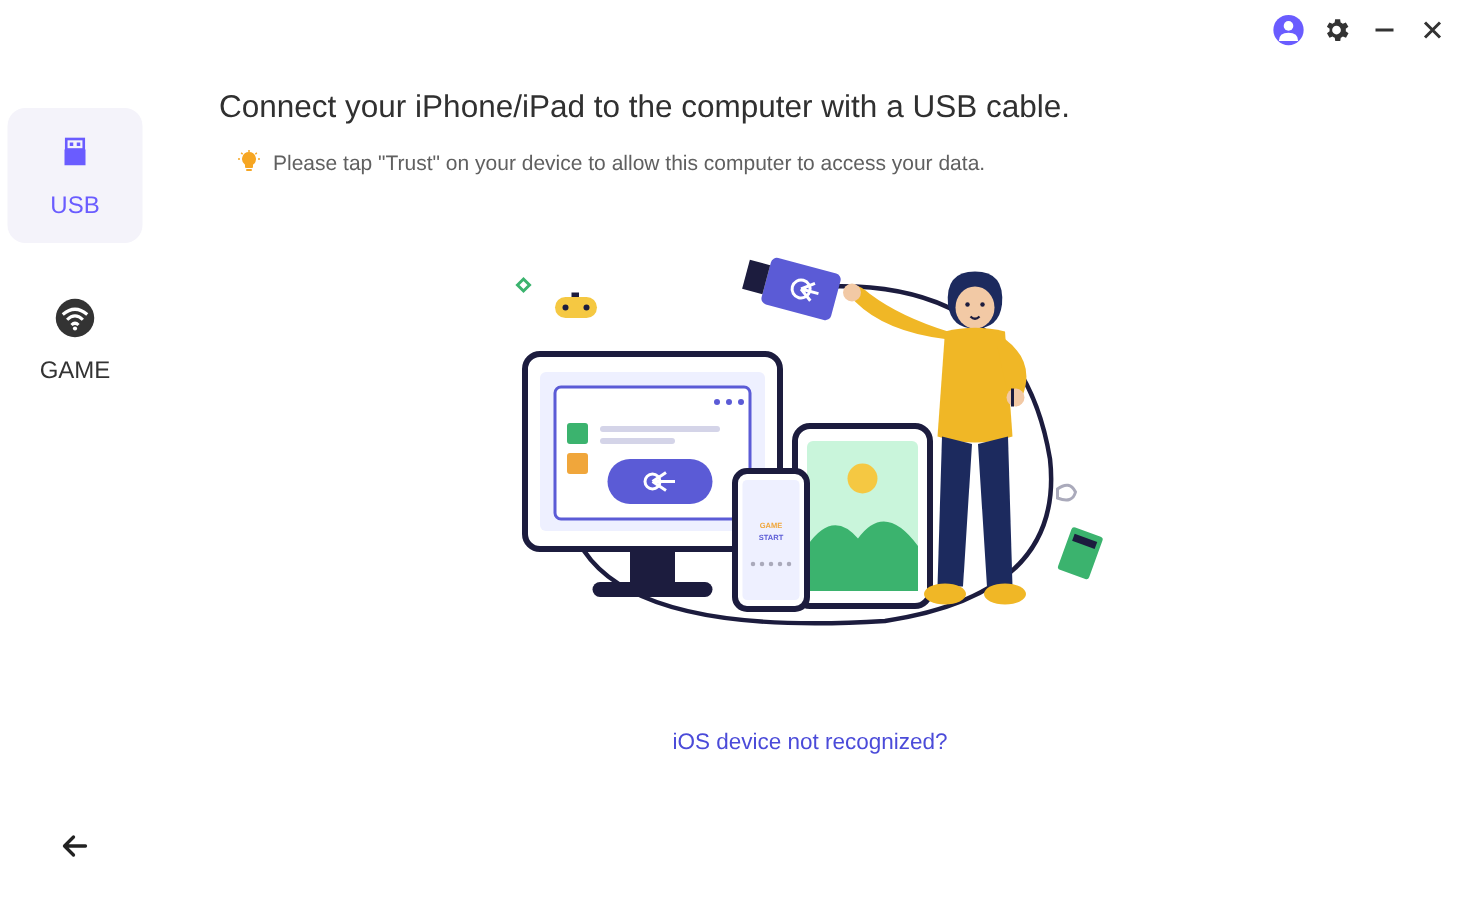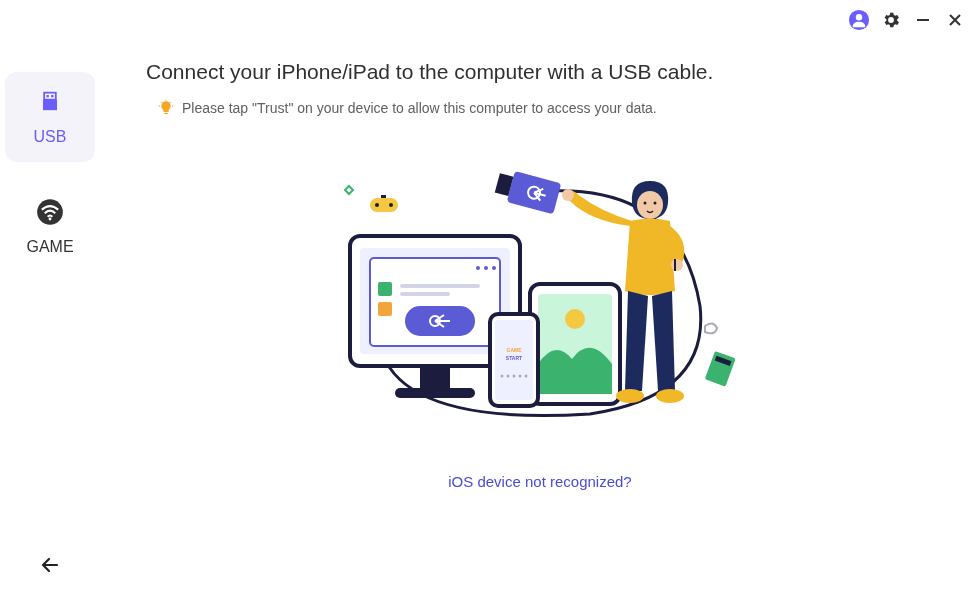--- a/index.html
+++ b/index.html
@@ -101,21 +101,21 @@
       height: 16px;
       flex-shrink: 0;
     }
     .illustration {
       display: flex;
       justify-content: center;
       margin-top: 50px;
     }
     .help-link {
       text-align: center;
-      margin-top: 27px;
+      margin-top: 40px;
       font-size: 15px;
       color: #4b4bd9;
       cursor: pointer;
     }
   </style>
 </head>
 <body>
 
 <div class="titlebar">
   <div class="titlebar-icon">

